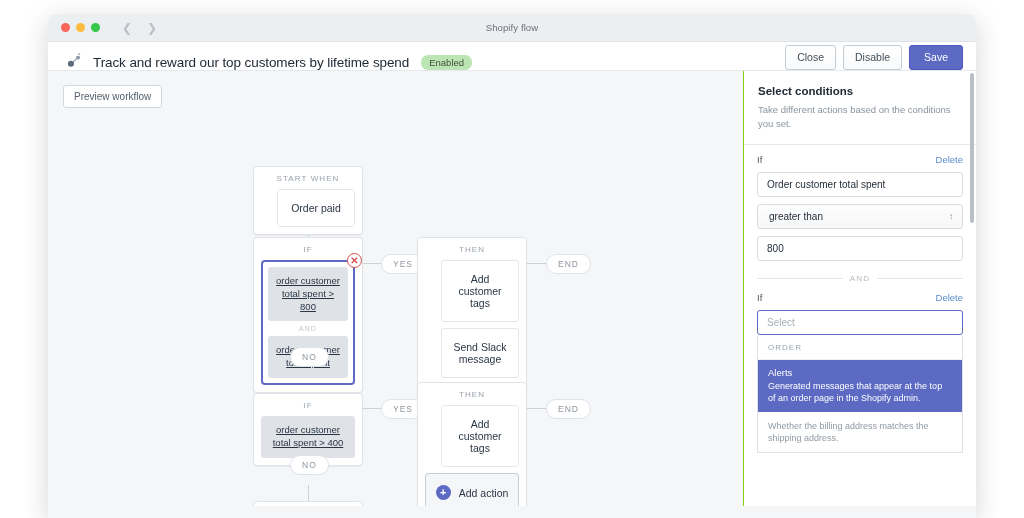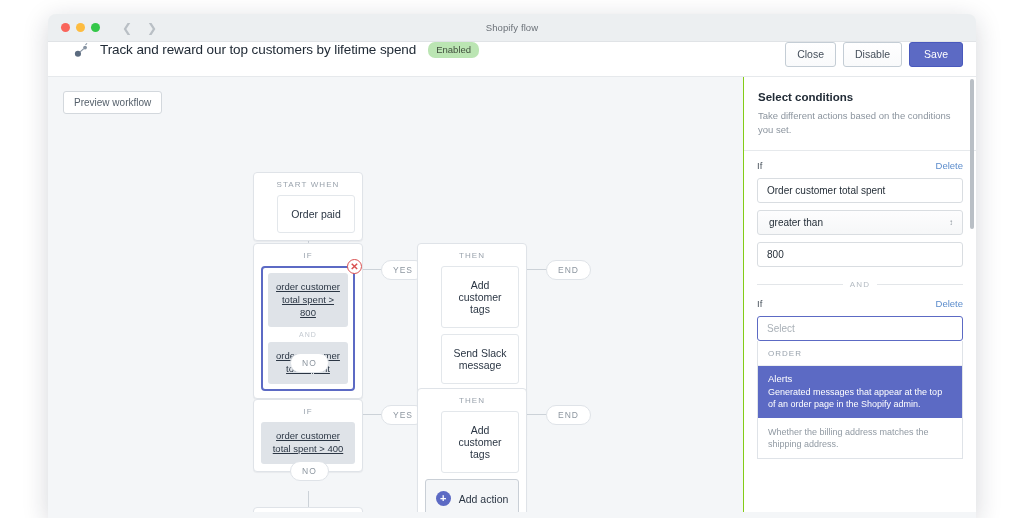--- a/index.html
+++ b/index.html
@@ -33,23 +33,23 @@
   .l-green { background: #34c749; }
   .navarrows { display: flex; gap: 15px; margin-left: 22px; }
   .navarrow { color: #b9bfc5; font-size: 12px; line-height: 1; }
   .wintitle {
     position: absolute; left: 0; right: 0; text-align: center;
     font-size: 9.5px; color: #6b7178; letter-spacing: .1px;
   }
 
   
   .appbar {
-    height: 35px; background: #ffffff;
+    height: 29px; background: #ffffff;
     border-bottom: 1px solid #e6e9ec;
-    display: flex; align-items: flex-start; padding: 0 13px 0 25px;
+    display: flex; align-items: flex-end; padding: 0 13px 0 18px;
   }
   .flow-icon { width: 18px; height: 18px; margin-right: 9px; flex: none; }
   .apptitle { font-size: 13.5px; color: #212b36; font-weight: 400; letter-spacing: -.1px; }
   .badge-enabled {
     margin-left: 12px; background: #bbe5b3; color: #414f3e;
     font-size: 9.5px; padding: 3px 8px 3px 8px; border-radius: 7px; line-height: 1;
   }
   .appbar-actions { margin-left: auto; display: flex; align-items: center; gap: 7px; }
   .btn {
     font-size: 10.5px; padding: 5px 11px; border-radius: 3px;

